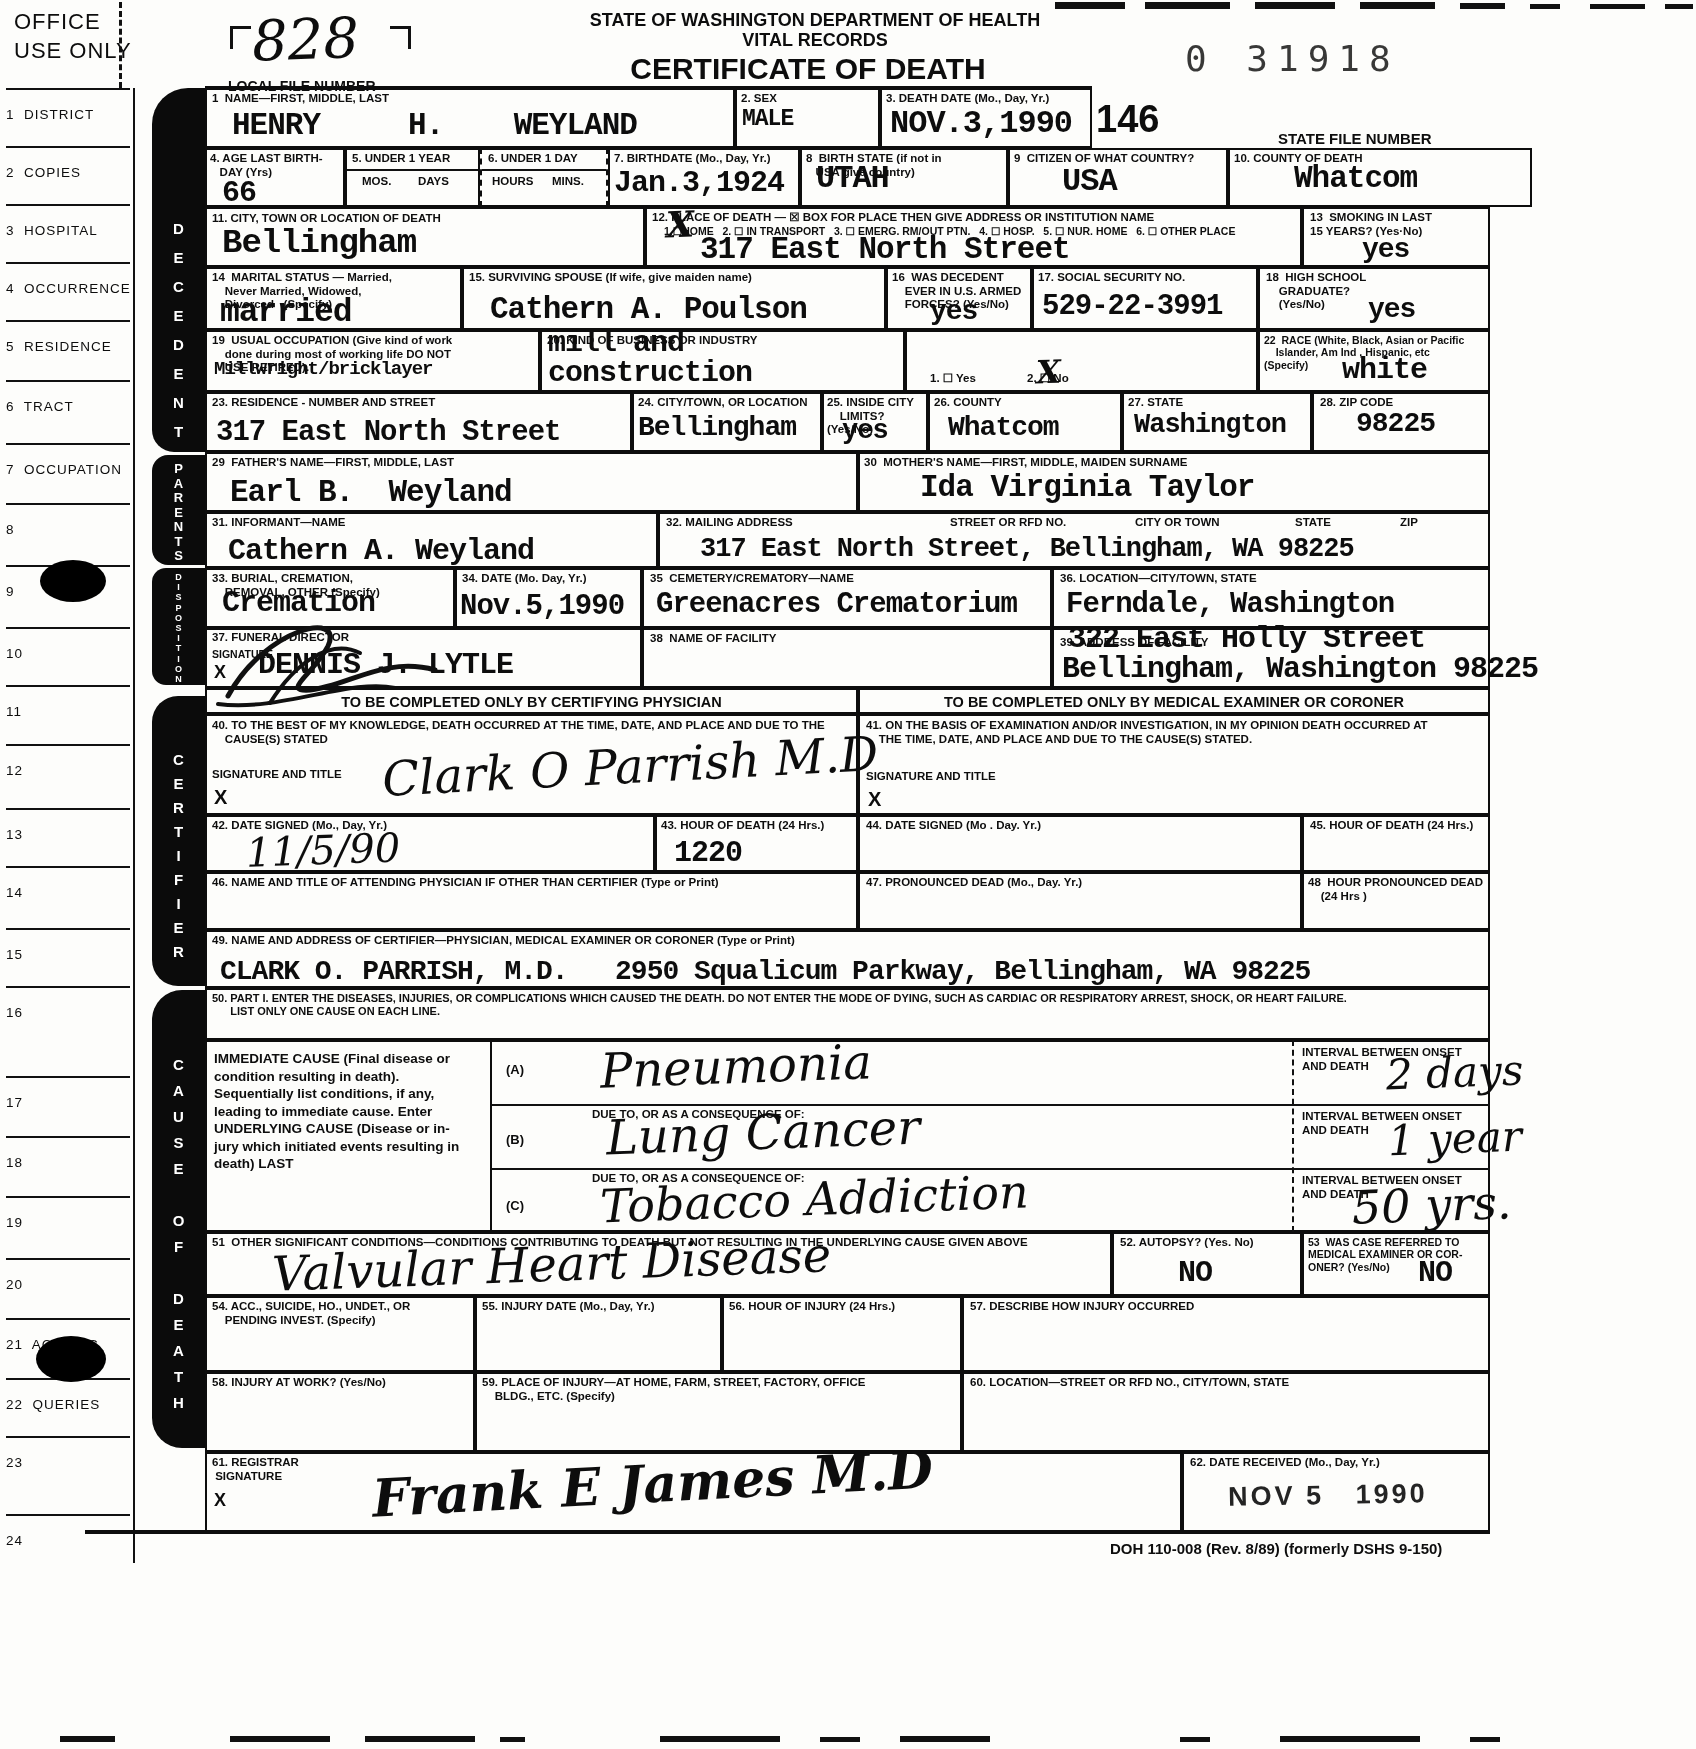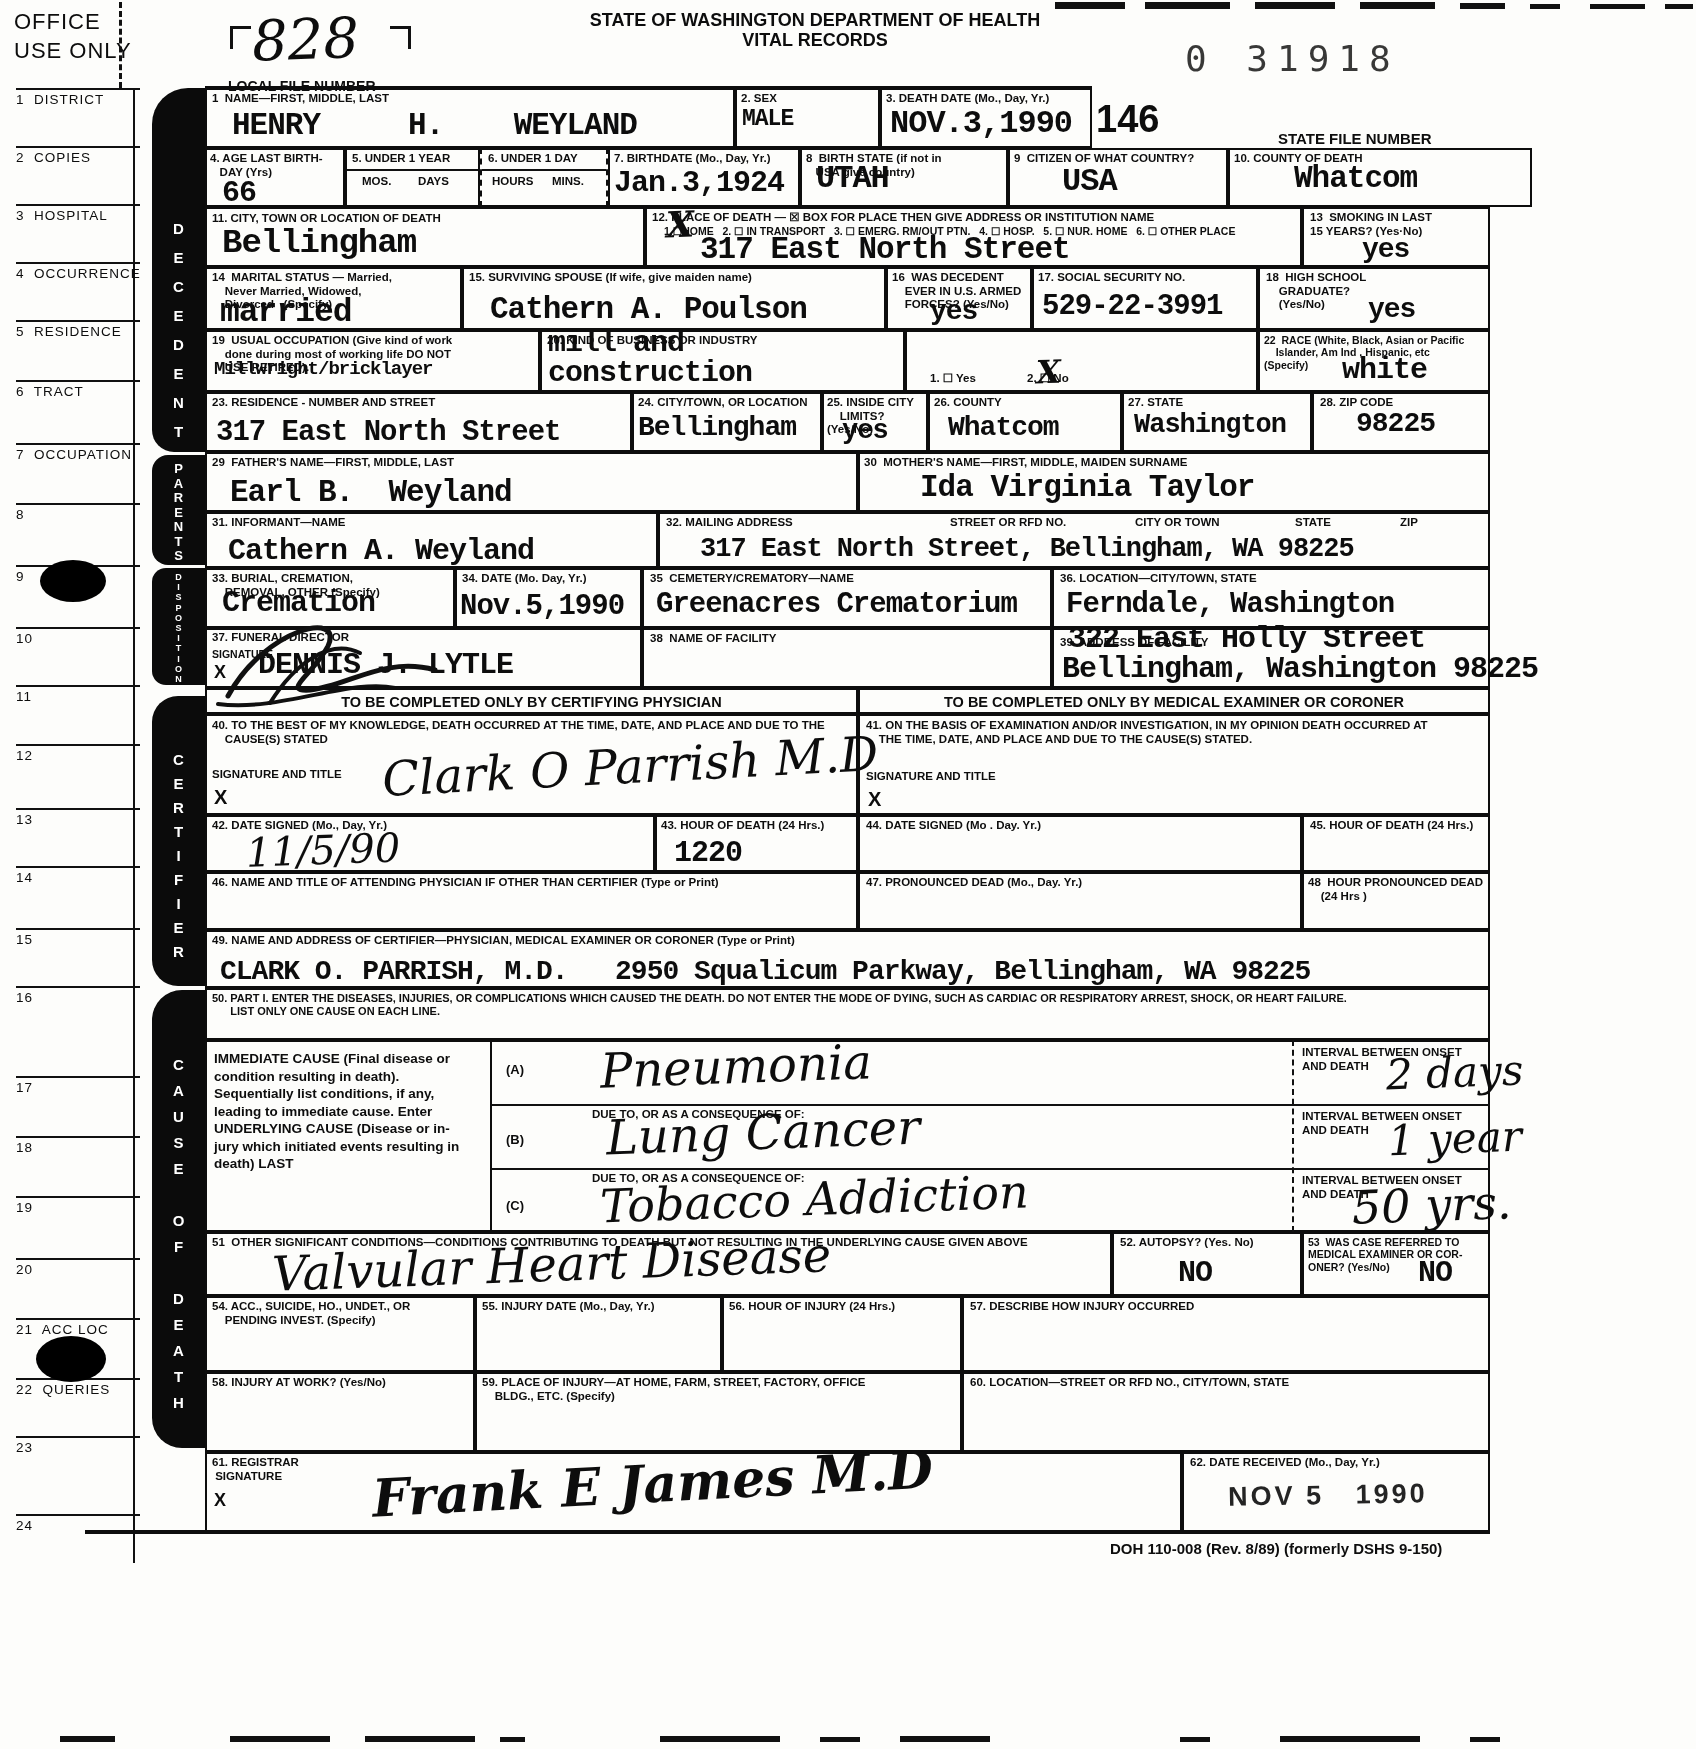--- a/index.html
+++ b/index.html
@@ -13,22 +13,22 @@
   .tabshape{position:absolute;left:152px;width:53px;background:#0b0b0b;}
   .tabtxt{position:absolute;left:152px;width:53px;color:#fff;text-align:center;
           font:700 15px/1 "Liberation Sans",sans-serif;white-space:pre-line;}
   .sect{position:absolute;box-sizing:border-box;border:2px solid #0d0d0d;text-align:center;
         font:700 14.5px/24px "Liberation Sans",sans-serif;}
   .thick{position:absolute;background:#0d0d0d;}
   .dash{position:absolute;background:#111;}
   .dot{position:absolute;background:#000;border-radius:50%;}
   .stamp{position:absolute;font:400 36px "DejaVu Sans Mono",monospace;letter-spacing:9px;opacity:.82;}
   .rcv{position:absolute;font:700 27px "Liberation Sans",sans-serif;letter-spacing:3px;opacity:.9;transform:rotate(-1deg);white-space:pre;}
-  .colitem{position:absolute;left:6px;width:124px;border-top:2px solid #111;padding-top:3px;
-           font:400 13.5px/1.1 "Liberation Sans",sans-serif;letter-spacing:1px;white-space:pre;margin-left:10px;}
+  .colitem{position:absolute;left:6px;width:124px;border-top:2px solid #111;padding-top:18px;
+           font:400 13.5px/1.1 "Liberation Sans",sans-serif;letter-spacing:1px;white-space:pre;}
   .hdr{position:absolute;transform:translateX(-50%);font:700 18px "Liberation Sans",sans-serif;white-space:pre;}
   svg{position:absolute;}
 </style>
 </head>
 <body>
 
 <div class="sheet">
 
   <div class="dash" style="left:1055px;top:2px;width:70px;height:7px"></div>
   <div class="dash" style="left:1145px;top:2px;width:85px;height:7px"></div>
@@ -70,20 +70,21 @@
   <div class="colitem" style="top:1514px">24</div>
   <div class="dot" style="left:40px;top:560px;width:66px;height:42px"></div>
   <div class="dot" style="left:36px;top:1336px;width:70px;height:46px"></div>
 
   <div style="position:absolute;left:230px;top:26px;width:18px;height:20px;border-left:3px solid #111;border-top:3px solid #111"></div>
   <div style="position:absolute;left:390px;top:26px;width:18px;height:20px;border-right:3px solid #111;border-top:3px solid #111"></div>
   <div class="h" style="left:252px;top:12px;font-size:56px">828</div>
   <div class="l" style="left:228px;top:78px;font-size:14px">LOCAL FILE NUMBER</div>
   <div class="hdr" style="left:815px;top:10px">STATE OF WASHINGTON DEPARTMENT OF HEALTH</div>
   <div class="hdr" style="left:815px;top:30px">VITAL RECORDS</div>
+  <div class="hdr" style="left:808px;top:52px;font-size:30px">CERTIFICATE OF DEATH</div>
   <div class="stamp" style="left:1185px;top:38px">0 31918</div>
   <div class="l" style="left:1096px;top:98px;font:700 38px 'Liberation Sans',sans-serif">146</div>
   <div class="l" style="left:1278px;top:130px;font-size:15px">STATE FILE NUMBER</div>
 
   <div class="tabshape" style="top:88px;height:364px;border-radius:36px 0 0 22px"></div>
   <div class="tabtxt" style="top:214px;line-height:29px">D
 E
 C
 E
 D

